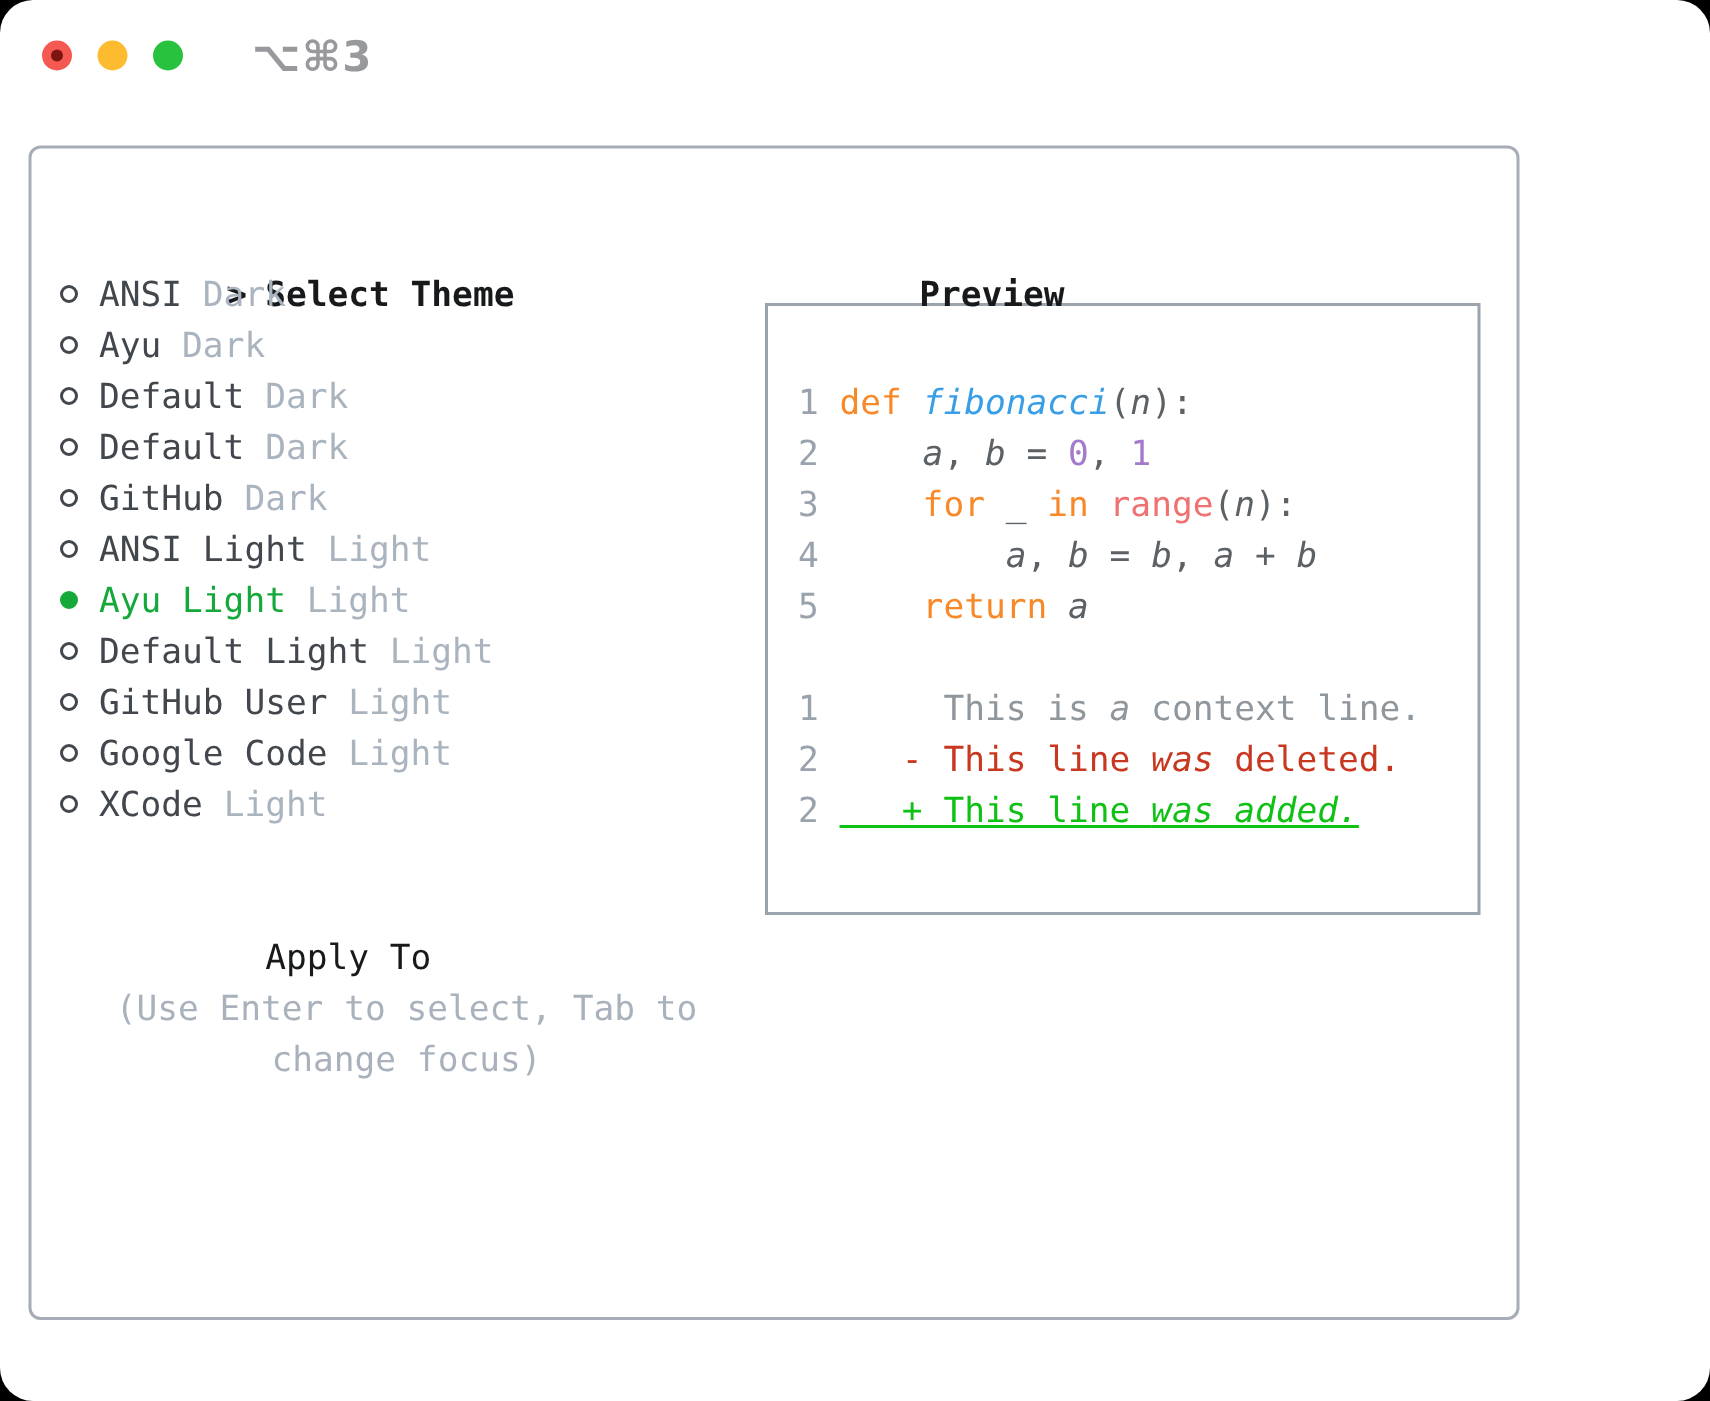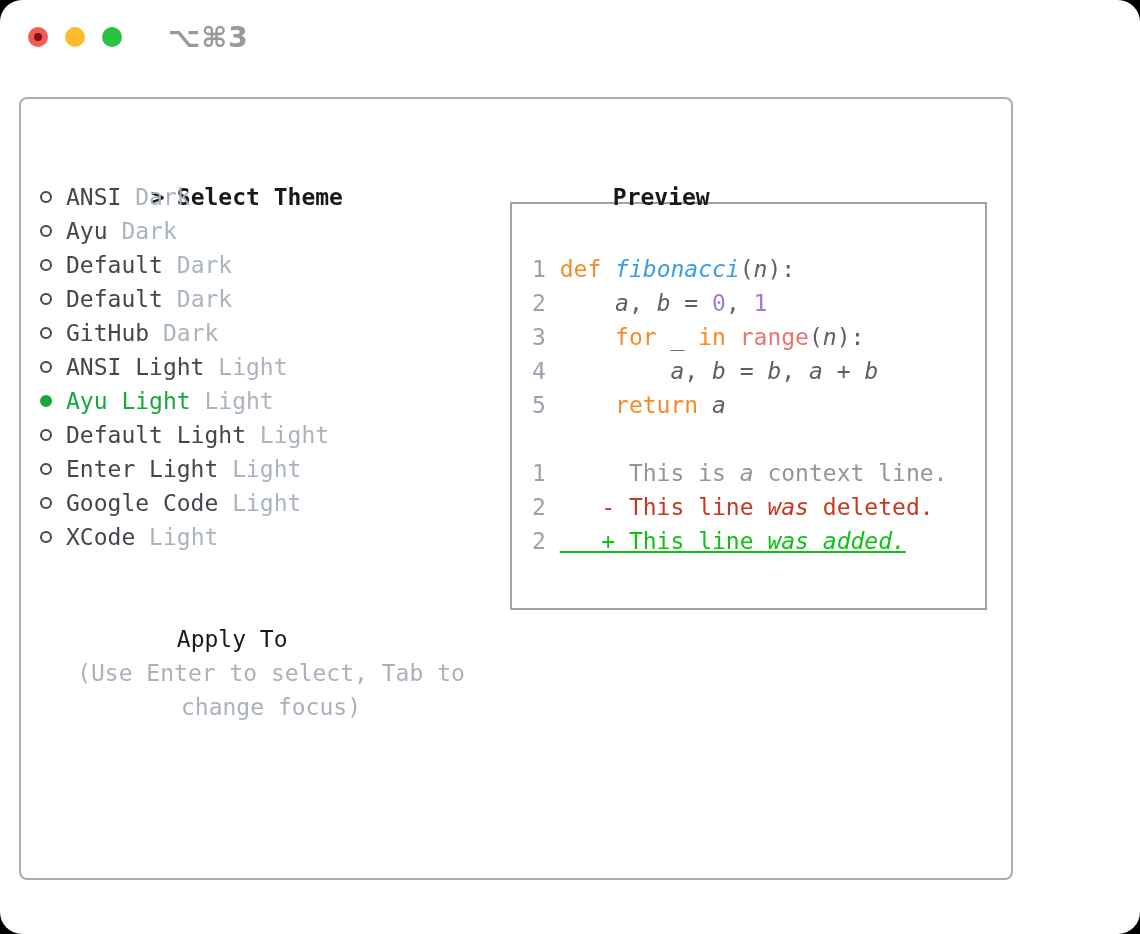--- a/index.html
+++ b/index.html
@@ -93,21 +93,21 @@
 
       <div id="theme-list">
           <div class="row"><span class="gutter"><span class="circle"></span></span><span class="item-name">ANSI</span><span class="item-tag">Dark</span></div>
           <div class="row"><span class="gutter"><span class="circle"></span></span><span class="item-name">Ayu</span><span class="item-tag">Dark</span></div>
           <div class="row"><span class="gutter"><span class="circle"></span></span><span class="item-name">Default</span><span class="item-tag">Dark</span></div>
           <div class="row"><span class="gutter"><span class="circle"></span></span><span class="item-name">Default</span><span class="item-tag">Dark</span></div>
           <div class="row"><span class="gutter"><span class="circle"></span></span><span class="item-name">GitHub</span><span class="item-tag">Dark</span></div>
           <div class="row"><span class="gutter"><span class="circle"></span></span><span class="item-name">ANSI Light</span><span class="item-tag">Light</span></div>
           <div class="row"><span class="gutter"><span class="circle filled"></span></span><span class="item-name selected">Ayu Light</span><span class="item-tag">Light</span></div>
           <div class="row"><span class="gutter"><span class="circle"></span></span><span class="item-name">Default Light</span><span class="item-tag">Light</span></div>
-          <div class="row"><span class="gutter"><span class="circle"></span></span><span class="item-name">Enter Light</span><span class="item-tag">Light</span></div>
+          <div class="row"><span class="gutter"><span class="circle"></span></span><span class="item-name">GitHub User</span><span class="item-tag">Light</span></div>
           <div class="row"><span class="gutter"><span class="circle"></span></span><span class="item-name">Google Code</span><span class="item-tag">Light</span></div>
           <div class="row"><span class="gutter"><span class="circle"></span></span><span class="item-name">XCode</span><span class="item-tag">Light</span></div>
         </div>
 
       <div class="row spacer"></div>
 
       <div class="row">
         <span class="gutter"></span><span class="subheader-text">Apply To</span>
       </div>
 

